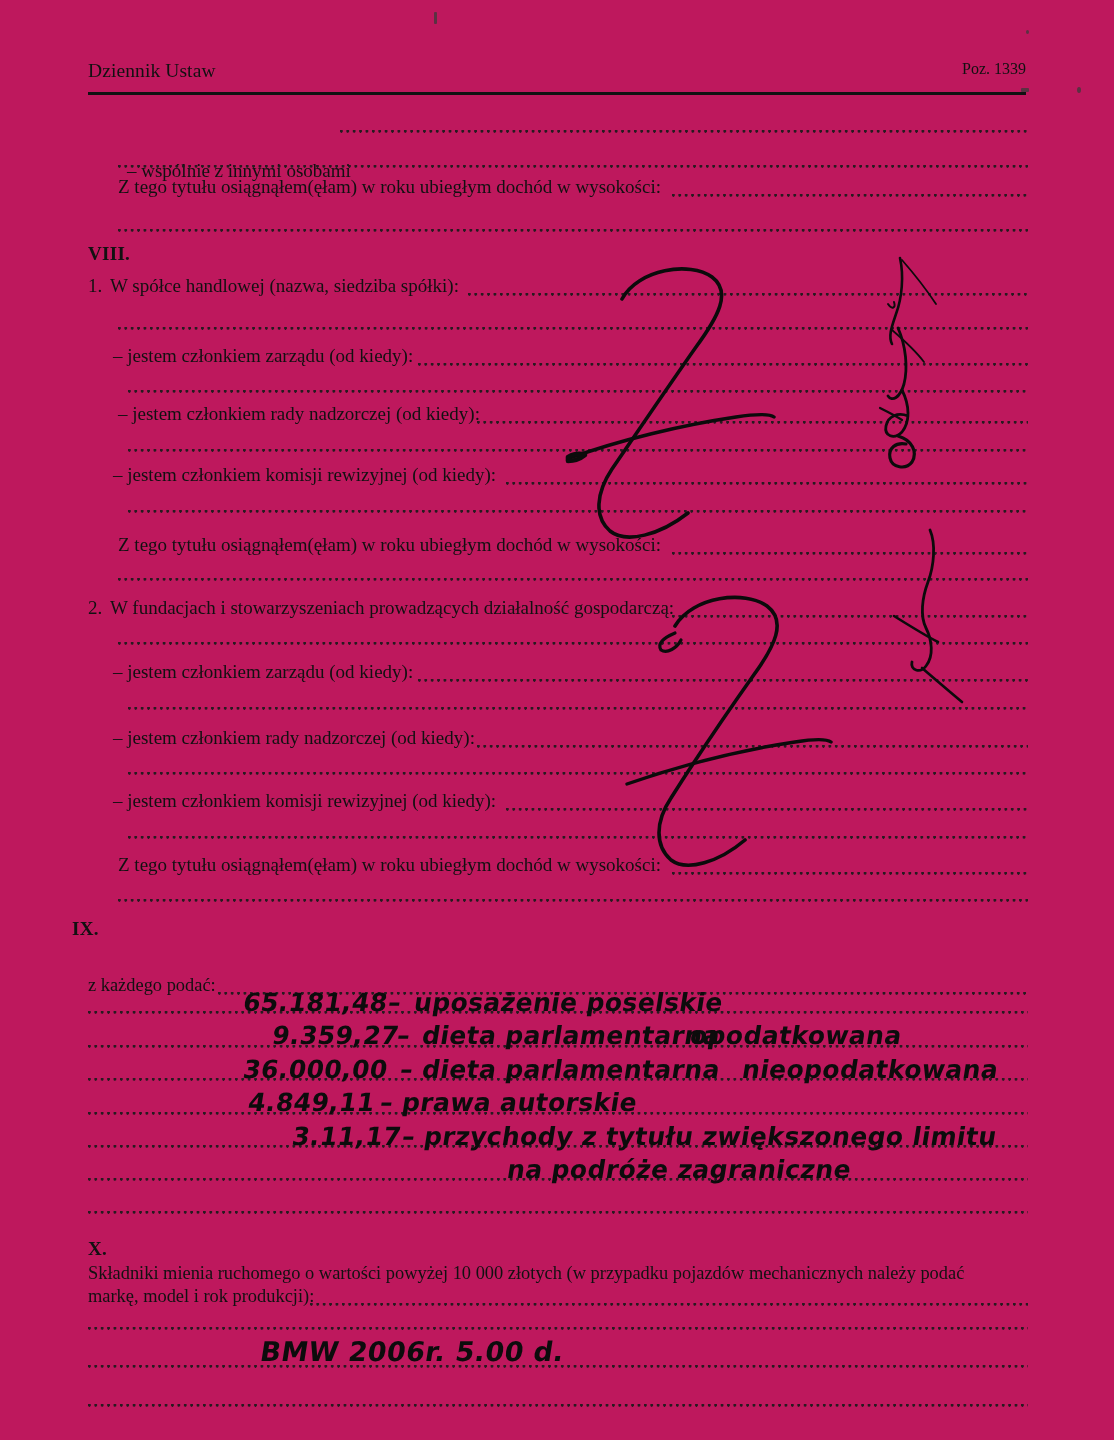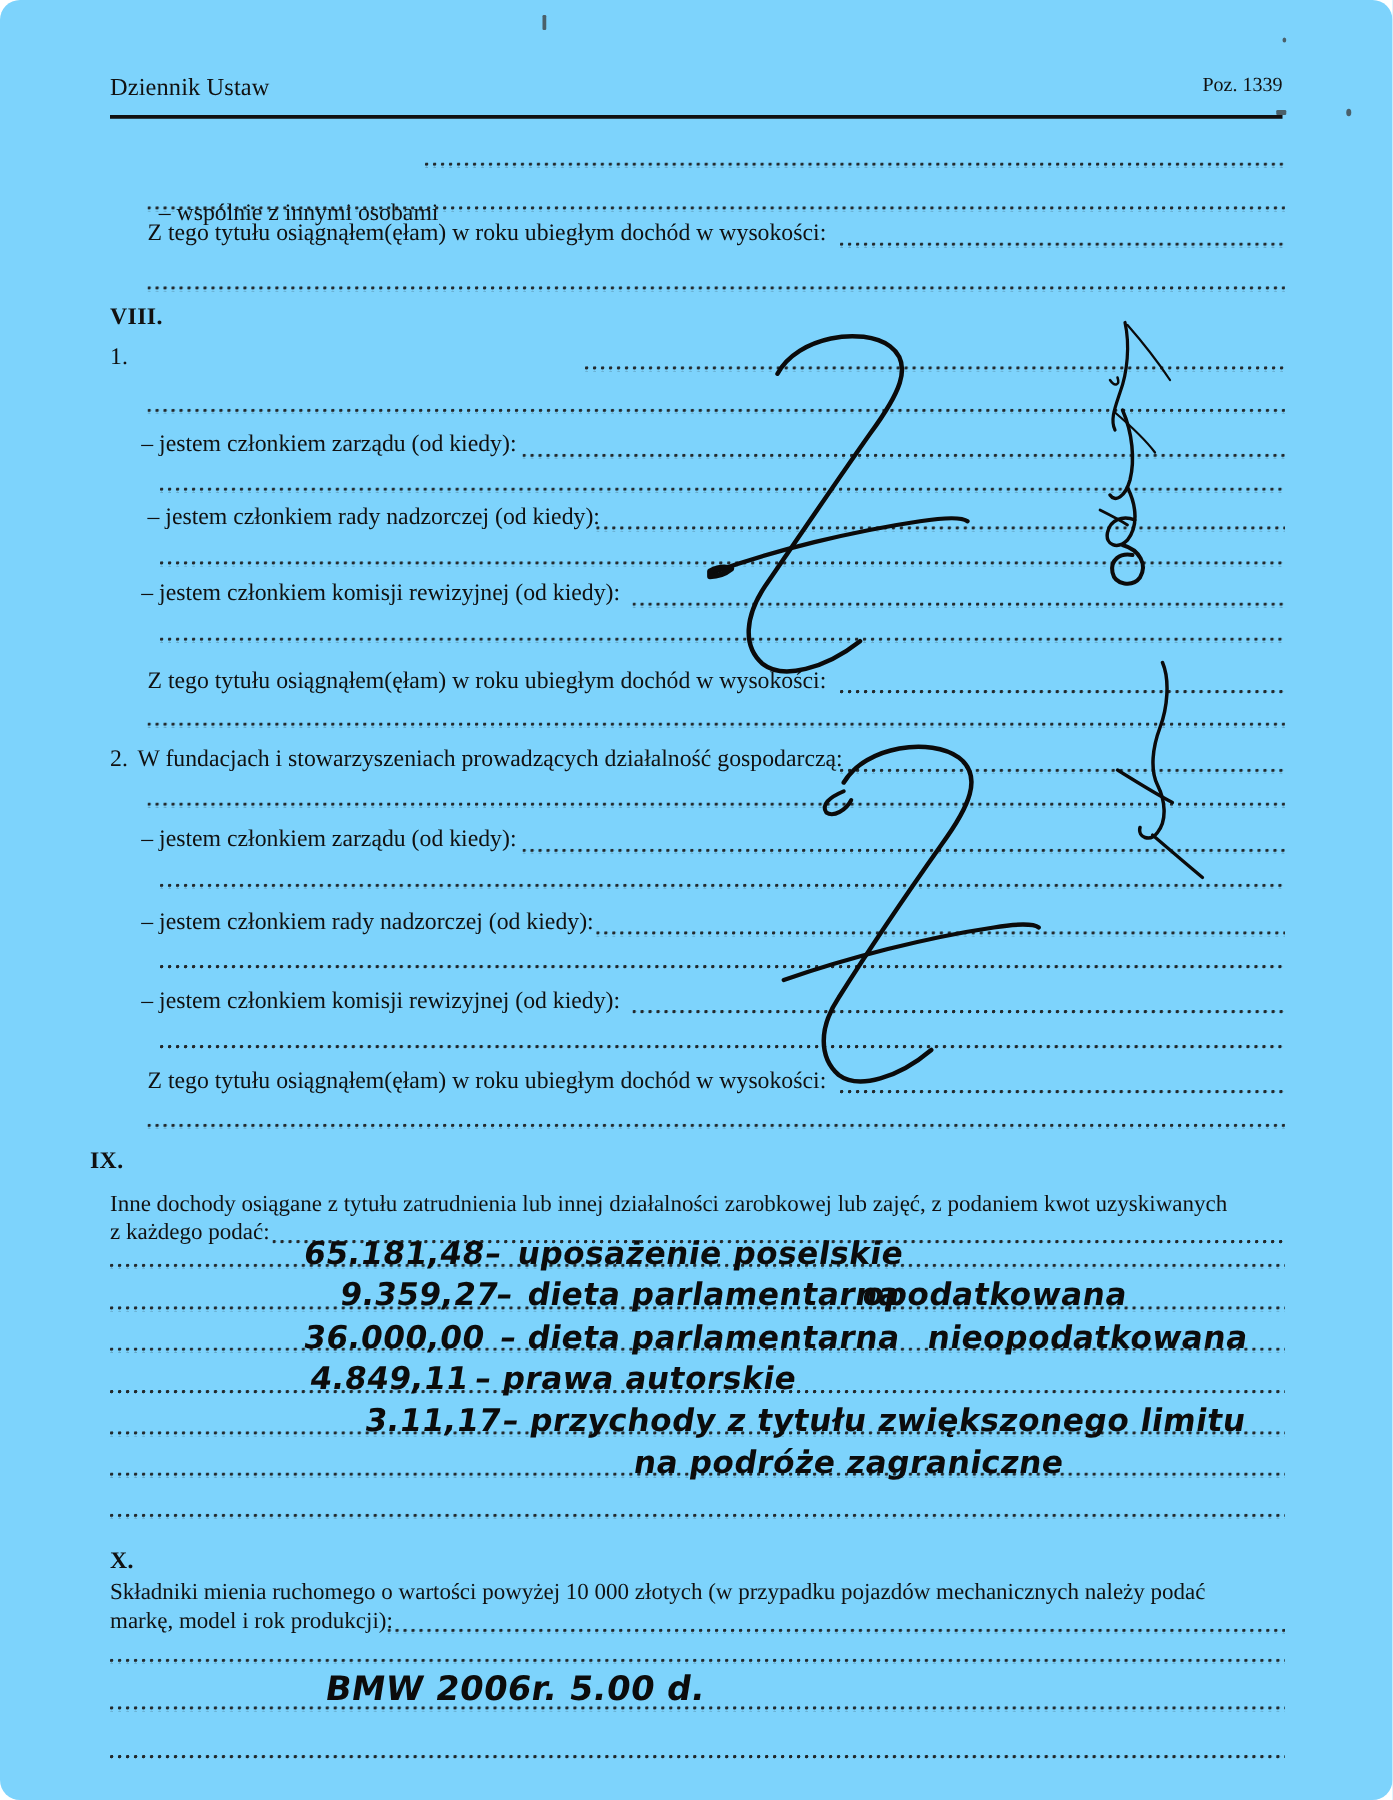--- a/index.html
+++ b/index.html
@@ -3,21 +3,21 @@
 <meta charset="utf-8">
 <title>Dziennik Ustaw — Oświadczenie majątkowe</title>
 <style>
   html,body{margin:0;padding:0;background:#fff;}
   body{
     width:1114px;height:1440px;position:relative;overflow:hidden;
     font-family:"Liberation Serif","DejaVu Serif",serif;
     color:#111;
     -webkit-font-smoothing:antialiased;
   }
-  .page{position:absolute;inset:0;background:#7dd3fc;border-radius:16px;}
+  .page{position:absolute;inset:0;background:#be185d;}
 
   
   .runhead{
     position:absolute;left:88px;top:60px;width:938px;height:34px;
   }
   .runhead .rh-left{position:absolute;left:0;top:0;font-size:19.5px;letter-spacing:.1px;}
   .runhead .rh-center{position:absolute;left:0;right:0;top:0;text-align:center;font-size:19.5px;}
   .runhead .rh-right{position:absolute;right:0;top:0;font-size:16px;}
   .rule{
     position:absolute;left:88px;top:92px;width:938px;height:3px;
@@ -82,20 +82,21 @@
   <div class="dots" style="left:340px;top:130px;width:688px;"></div>
   <div class="dots" style="left:118px;top:165px;width:910px;"></div>
 
   <div class="ln" style="left:118px;top:177px;">Z tego tytułu osiągnąłem(ęłam) w roku ubiegłym dochód w wysokości:</div>
   <div class="dots" style="left:672px;top:194px;width:356px;"></div>
   <div class="dots" style="left:118px;top:229px;width:910px;"></div>
 
   <div class="roman" style="left:88px;top:243px;">VIII.</div>
 
   <div class="ln" style="left:88px;top:276px;">1.</div>
+  <div class="ln" style="left:110px;top:276px;">W spółce handlowej (nazwa, siedziba spółki):</div>
   <div class="dots" style="left:468px;top:293px;width:560px;"></div>
   <div class="dots" style="left:118px;top:327px;width:910px;"></div>
 
   <div class="ln" style="left:113px;top:346px;">– jestem członkiem zarządu (od kiedy):</div>
   <div class="dots" style="left:418px;top:363px;width:610px;"></div>
   <div class="dots" style="left:128px;top:390px;width:900px;"></div>
 
   <div class="ln" style="left:118px;top:404px;">– jestem członkiem rady nadzorczej (od kiedy):</div>
   <div class="dots" style="left:477px;top:421px;width:551px;"></div>
   <div class="dots" style="left:128px;top:449px;width:900px;"></div>
@@ -158,21 +159,20 @@
     <path d="M30 148 C44 160, 58 172, 70 182" stroke-width="2.6"></path>
   </svg>
 
   <div class="speck" style="left:1026px;top:30px;width:3px;height:4px;"></div>
   <div class="speck" style="left:1077px;top:87px;width:4px;height:6px;"></div>
   <div class="speck" style="left:1021px;top:88px;width:8px;height:4px;border-radius:1px;"></div>
   <div class="speck" style="left:434px;top:12px;width:3px;height:12px;border-radius:1px;"></div>
 
   <div class="roman" style="left:72px;top:918px;">IX.</div>
 
-  <div class="ln" style="left:88px;top:953px;font-size:18.4px;">Inne dochody osiągane z tytułu zatrudnienia lub innej działalności zarobkowej lub zajęć, z podaniem kwot uzyskiwanych</div>
   <div class="ln" style="left:88px;top:975px;font-size:18.4px;">z każdego podać:</div>
   <div class="dots" style="left:218px;top:992px;width:810px;"></div>
 
   <div class="dots" style="left:88px;top:1011px;width:940px;"></div>
   <div class="dots" style="left:88px;top:1045px;width:940px;"></div>
   <div class="dots" style="left:88px;top:1078px;width:940px;"></div>
   <div class="dots" style="left:88px;top:1112px;width:940px;"></div>
   <div class="dots" style="left:88px;top:1145px;width:940px;"></div>
   <div class="dots" style="left:88px;top:1178px;width:940px;"></div>
   <div class="dots" style="left:88px;top:1211px;width:940px;"></div>

